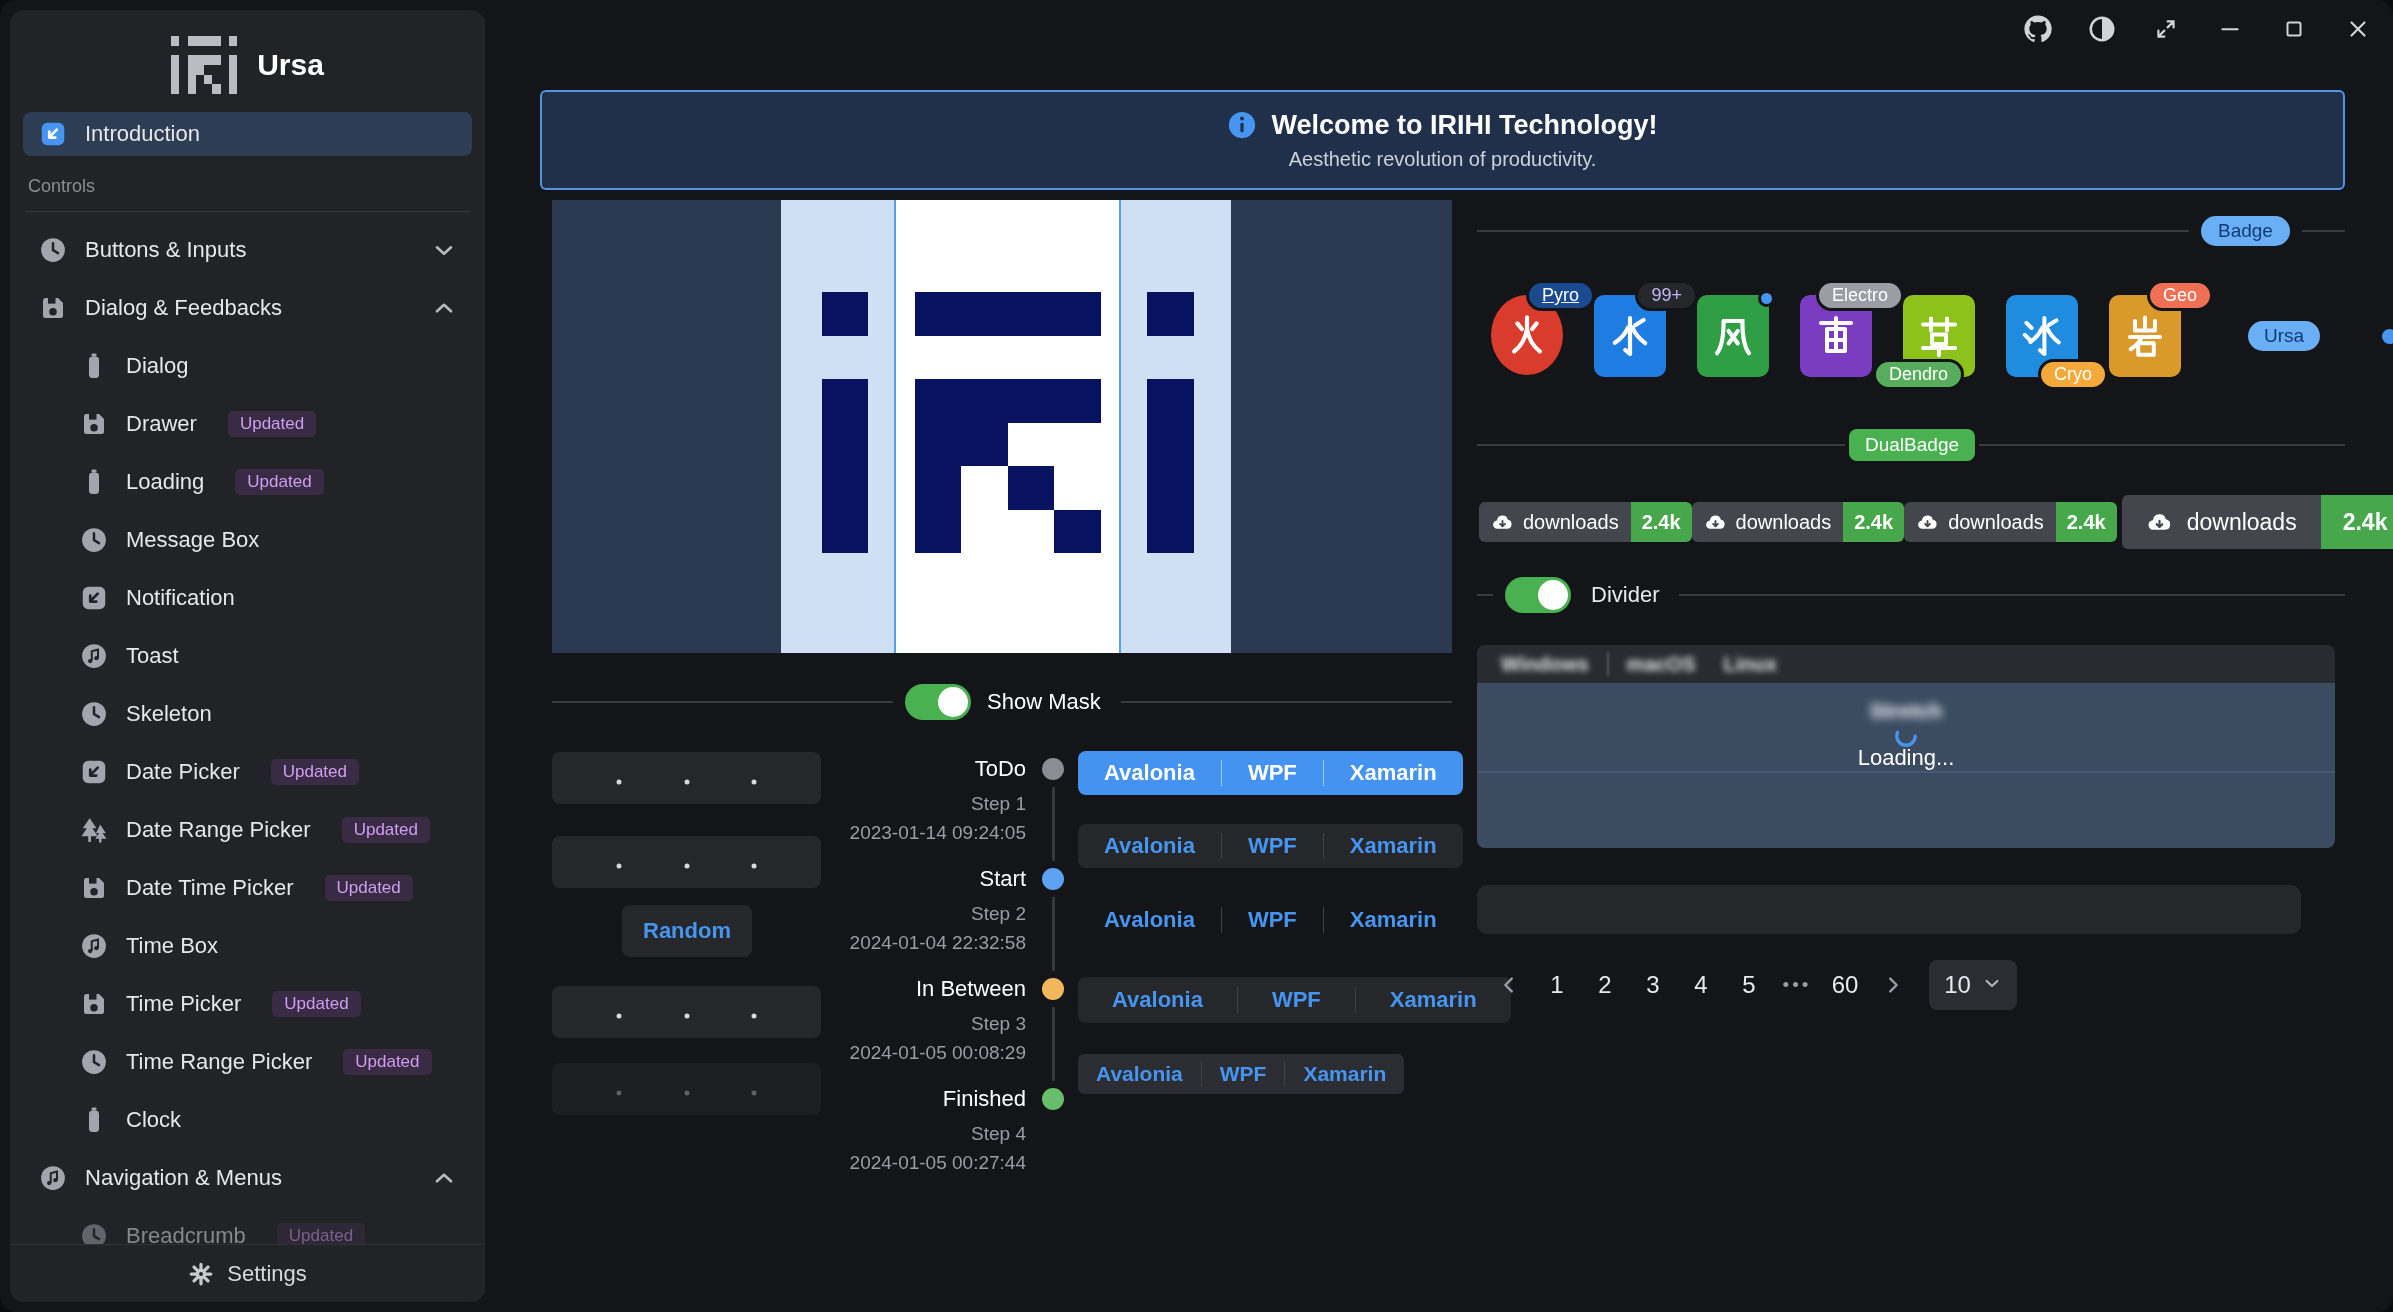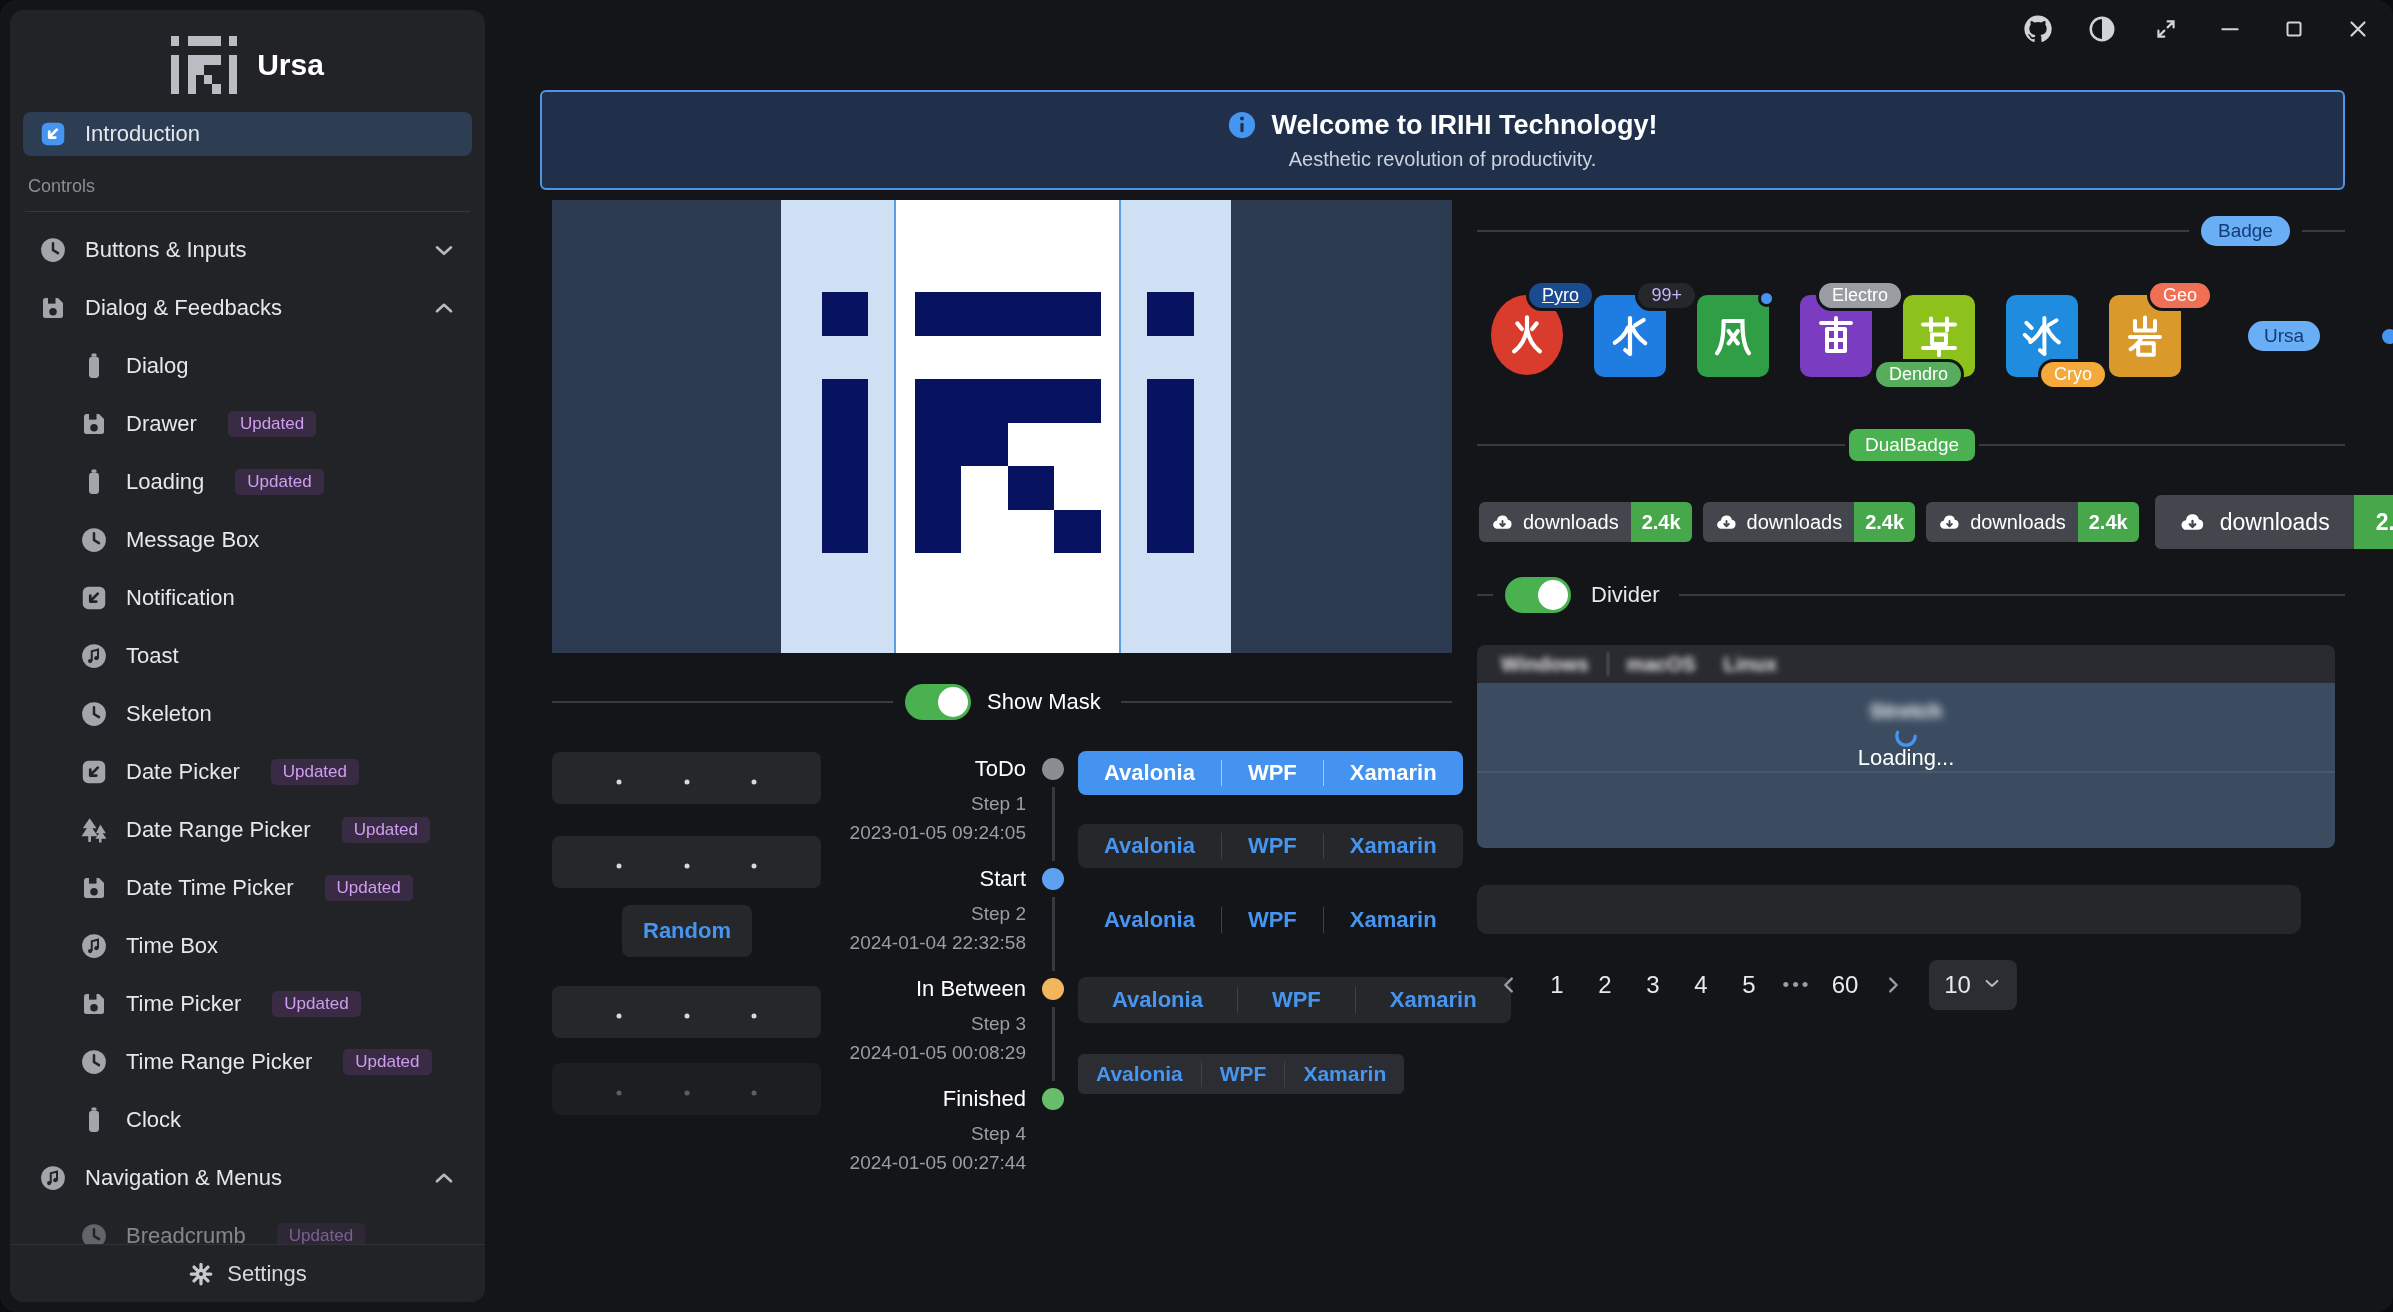--- a/index.html
+++ b/index.html
@@ -101,21 +101,21 @@
 .tile.circle{border-radius:50%;height:80px}
 .tile svg{width:48px;height:48px}
 .pill{position:absolute;font-size:18px;padding:2px 13px;border-radius:999px;border:3px solid #141519;white-space:nowrap;z-index:2}
 .pos-top-right{top:-15px;right:-32px}
 .pos-bottom-left{bottom:-13px;left:-30px}
 .pos-bottom-right{bottom:-13px;right:-30px}
 .tile-dot{position:absolute;top:-5px;right:-6px;width:17px;height:17px;border-radius:50%;border:3px solid #141519;z-index:2}
 .standalone-pill{font-size:19px;padding:4px 16px;border-radius:999px;margin-left:36px;white-space:nowrap}
 .standalone-dot{width:15px;height:15px;border-radius:50%;margin-left:62px;flex:none}
 
-.downloads-row{position:absolute;top:295px;left:2px;right:0;display:flex;align-items:center;gap:11px}
+.downloads-row{position:absolute;top:295px;left:2px;right:0;display:flex;align-items:center;}
 .dl{display:flex;align-items:stretch;border-radius:6px;overflow:hidden;height:40px;flex:none}
 .dl-left{display:flex;align-items:center;gap:9px;background:#43474d;color:#fff;font-size:20px;padding:0 12px}
 .dl-left .ic{width:23px;height:23px;display:flex}
 .dl-left .ic svg{width:100%;height:100%}
 .dl-right{display:flex;align-items:center;background:#46a84b;color:#fff;font-weight:bold;font-size:20px;padding:0 11px}
 .dl-large{height:54px;margin-left:5px}
 .dl-large .dl-left{font-size:23px;padding:0 24px;gap:14px}
 .dl-large .dl-left .ic{width:27px;height:27px}
 .dl-large .dl-right{font-size:23px;padding:0 22px}
 
@@ -511,21 +511,21 @@
       <div class="ipbox disabled" style="top: 311px;">
         <span class="ipdot" style="left: 25%;"></span>
         <span class="ipdot" style="left: 50%;"></span>
         <span class="ipdot" style="left: 75%;"></span>
       </div>
     </div>
 
   <div class="timeline" id="timeline">
       <div class="tl-label" style="top:0px">ToDo</div>
       <div class="tl-sub" style="top:37px">Step 1</div>
-      <div class="tl-sub" style="top:66px">2023-01-05 09:24:05</div>
+      <div class="tl-sub" style="top:66px">2023-01-14 09:24:05</div>
       <span class="tl-dot" style="top:3px;background:#8a8d92"></span>
       <span class="tl-line" style="top:32px"></span>
       <div class="tl-label" style="top:110px">Start</div>
       <div class="tl-sub" style="top:147px">Step 2</div>
       <div class="tl-sub" style="top:176px">2024-01-04 22:32:58</div>
       <span class="tl-dot" style="top:113px;background:#5da2f2"></span>
       <span class="tl-line" style="top:142px"></span>
       <div class="tl-label" style="top:220px">In Between</div>
       <div class="tl-sub" style="top:257px">Step 3</div>
       <div class="tl-sub" style="top:286px">2024-01-05 00:08:29</div>

